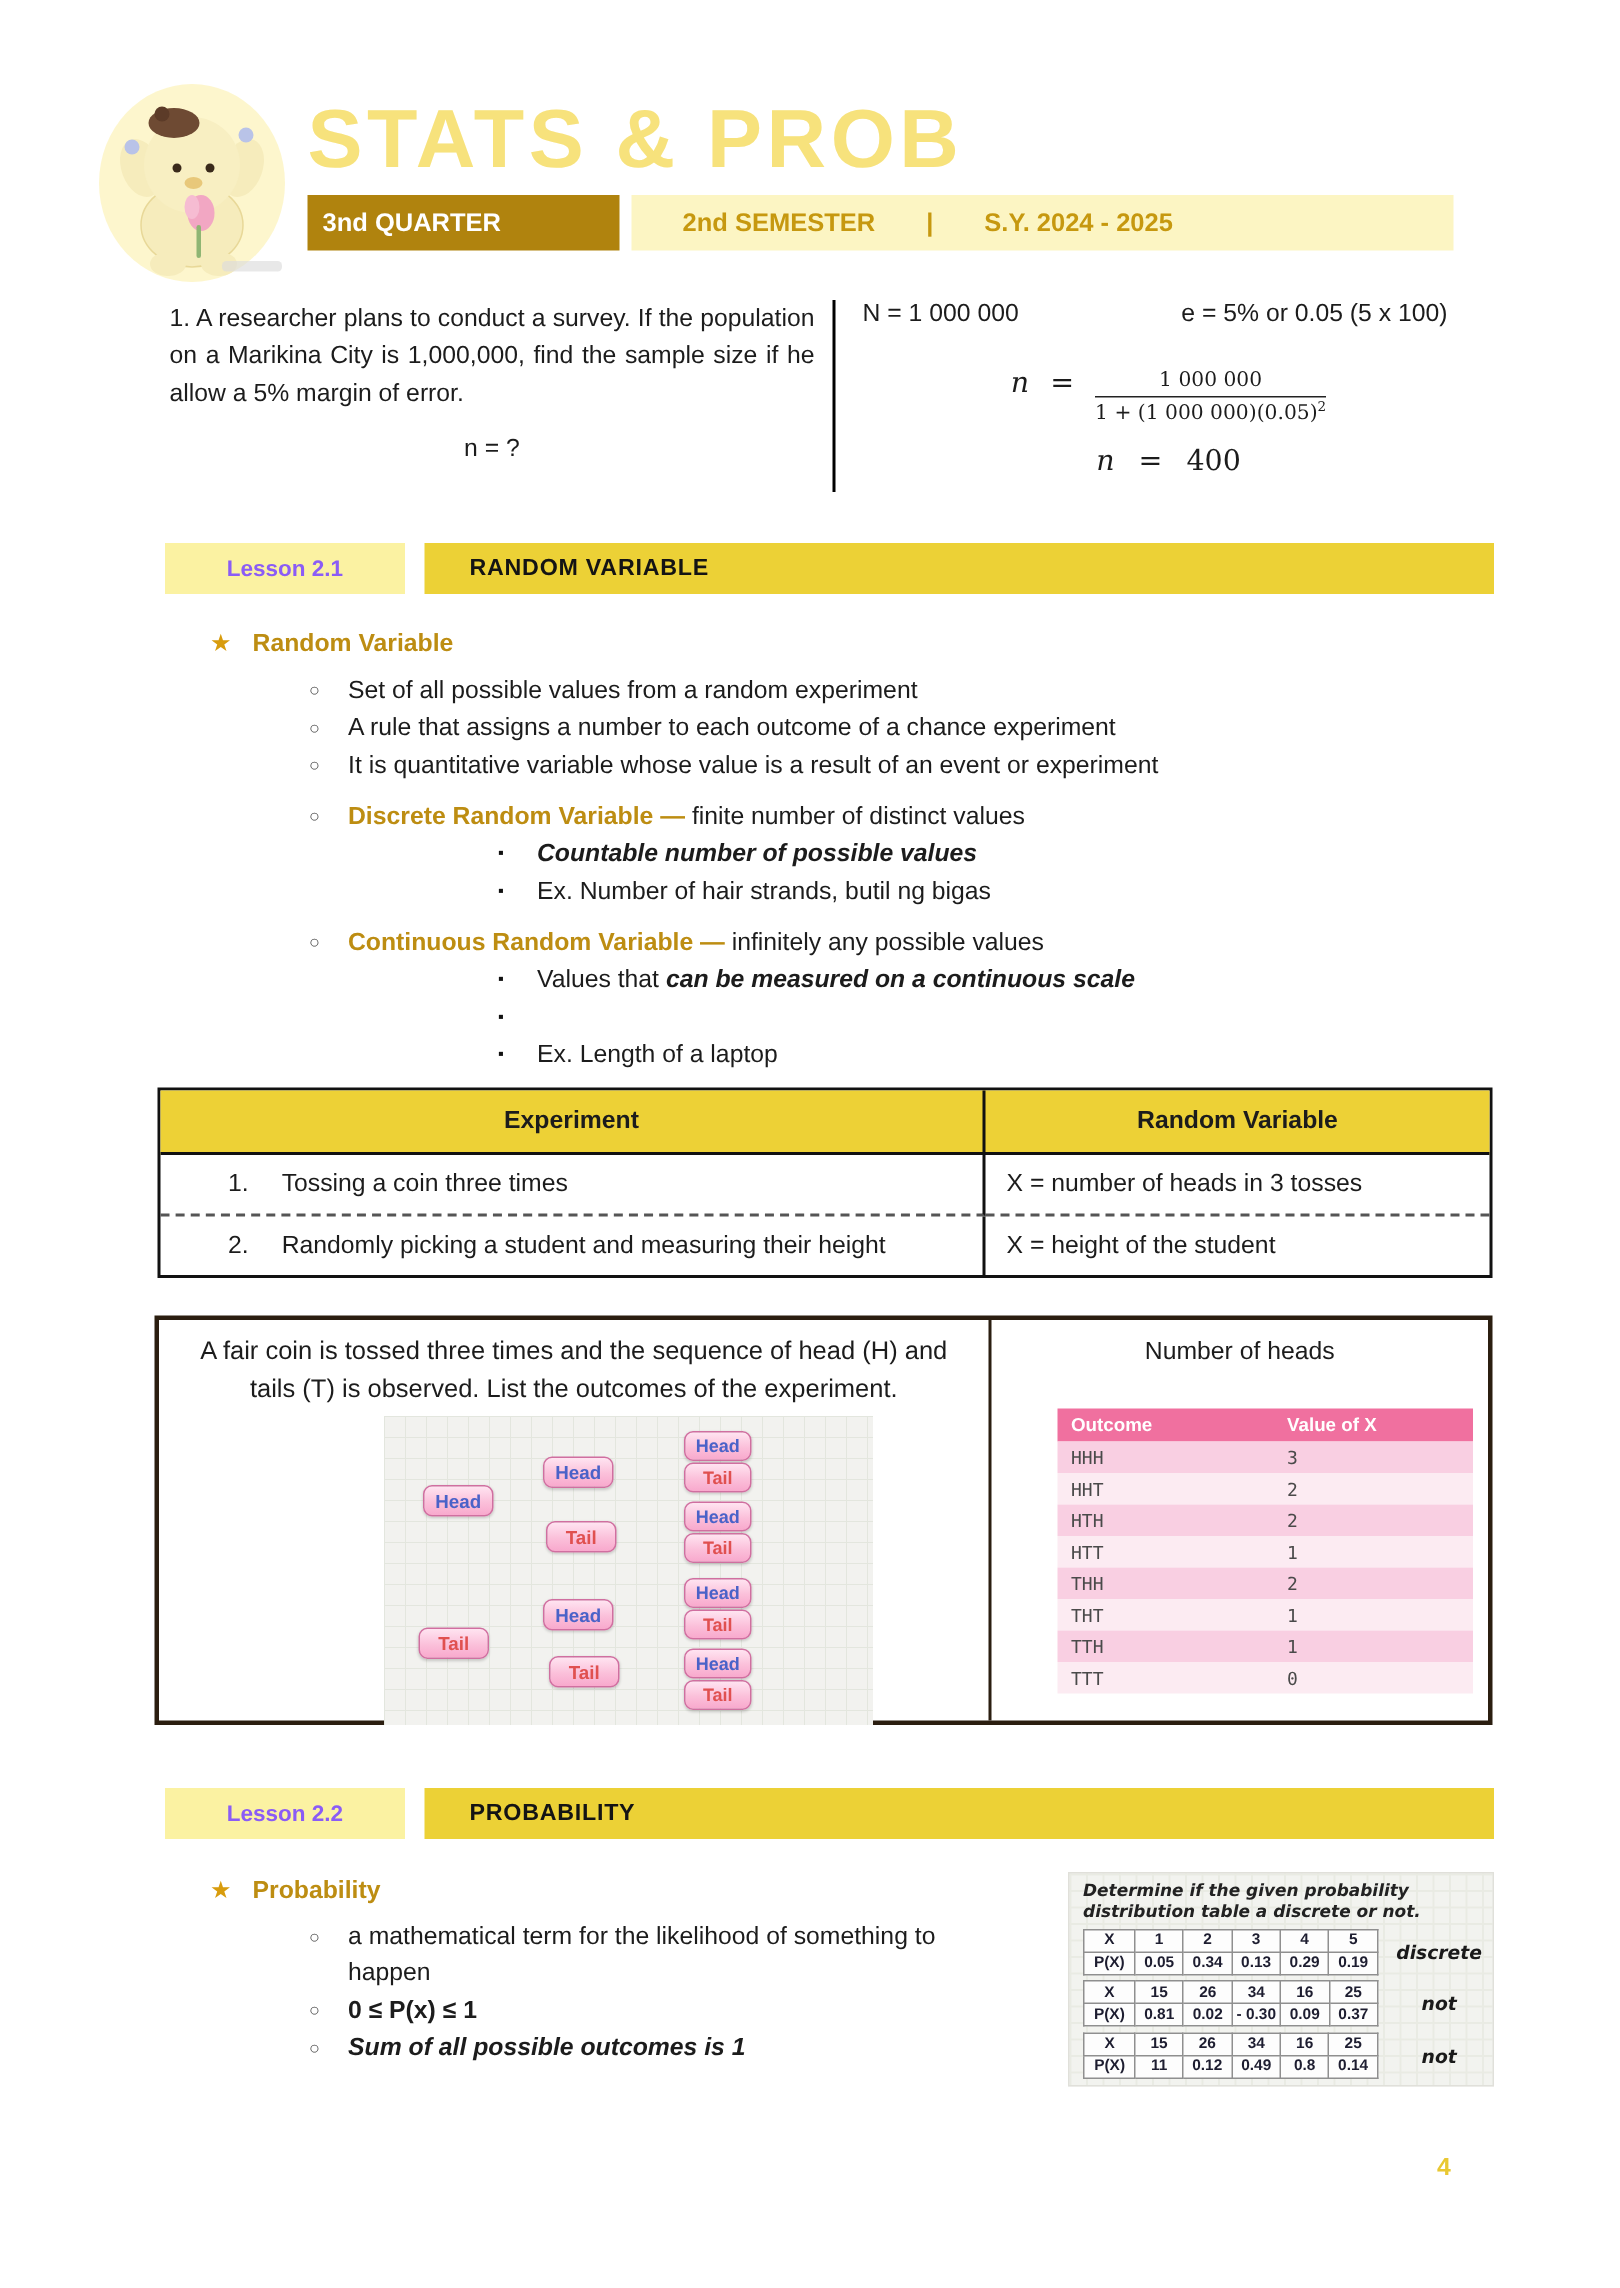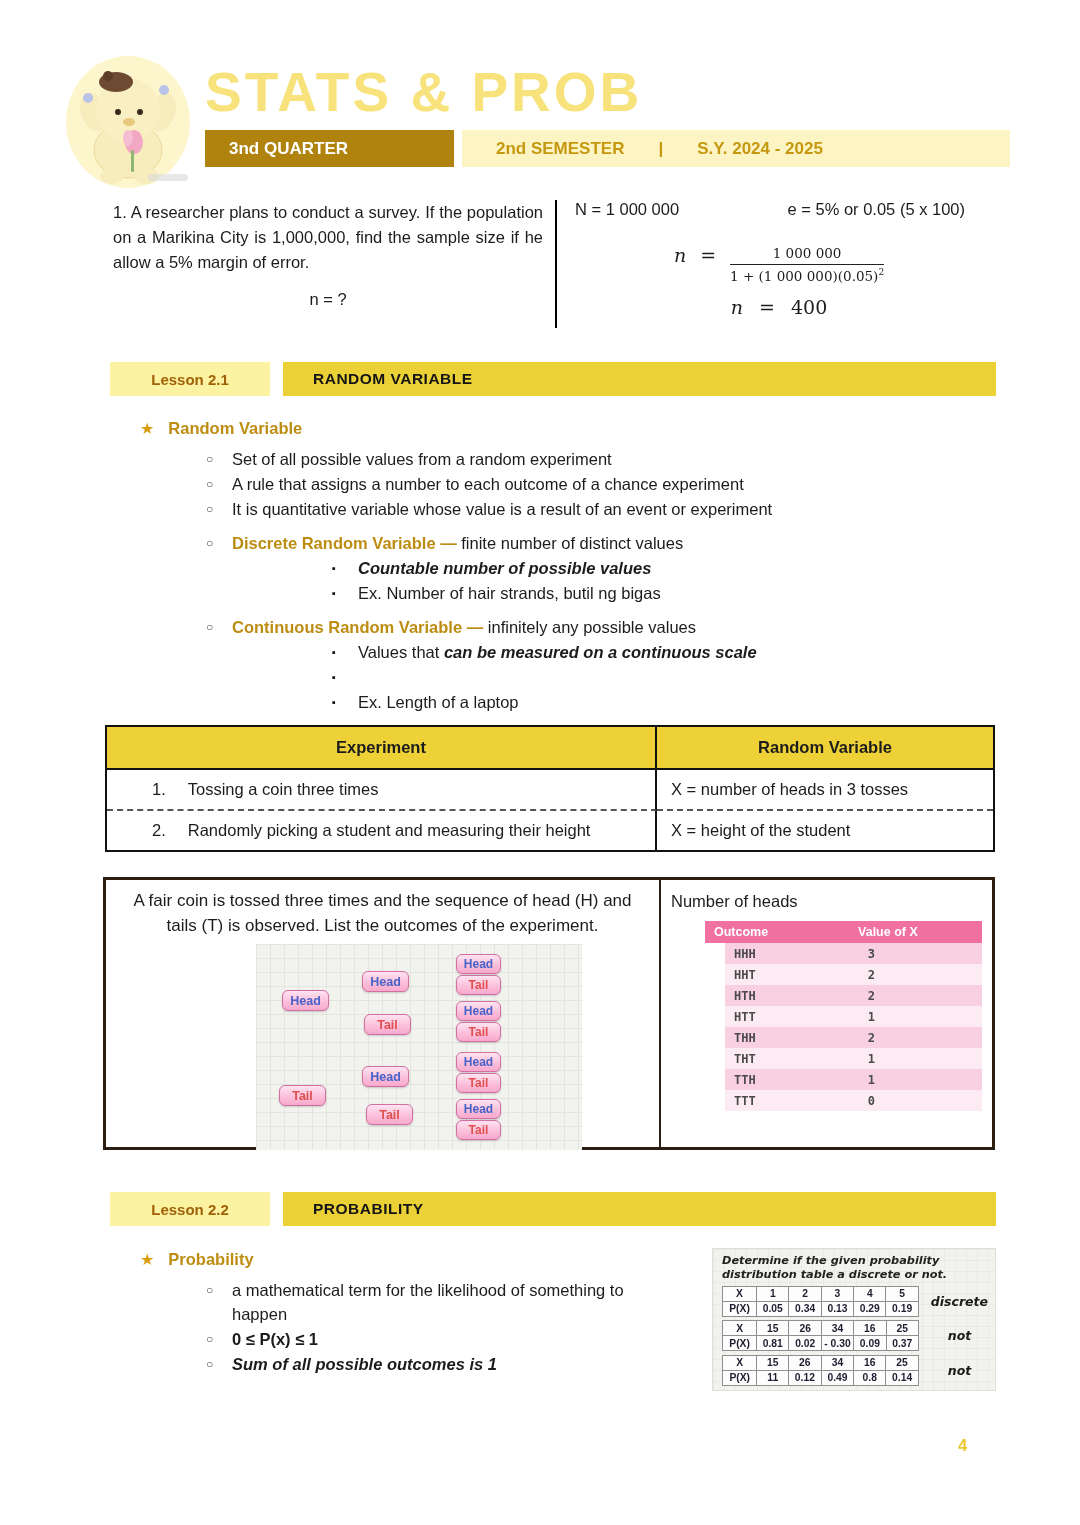--- a/index.html
+++ b/index.html
@@ -10,22 +10,22 @@
   }
   
   .mascot { position:absolute; left:64px; top:50px; width:128px; height:140px; }
   .big-title {
     position:absolute; left:205px; top:60px;
     font-size:55px; font-weight:900; letter-spacing:3px;
     color:#F7E27C; font-family:"Liberation Sans", sans-serif;
   }
   .badge-row { position:absolute; left:205px; top:130px; display:flex; gap:8px; height:37px; }
   .quarter-badge {
-    width:249px; background:#B0830E; color:#fff; font-weight:bold; font-size:17px;
-    display:flex; align-items:center; padding-left:24px;
+    width:208px; background:#B0830E; color:#fff; font-weight:bold; font-size:17px;
+    display:flex; align-items:center; padding-left:10px;
   }
   .sem-strip {
     width:548px; background:#FCF5C3; color:#C6980F; font-weight:bold; font-size:17px;
     display:flex; align-items:center; gap:34px; padding-left:34px;
   }
   .smudge { position:absolute; left:148px; top:174px; width:40px; height:7px;
     background:#dcdcdc; border-radius:3px; opacity:.65; }
   
   .problem { position:absolute; left:113px; top:200px; width:870px; display:flex; }
   .prob-left { width:442px; padding-right:12px; }
@@ -38,21 +38,21 @@
   .mvar { font-style:italic; }
   .frac-row { display:flex; justify-content:center; align-items:center; gap:14px; margin-top:8px; font-size:19px; }
   .frac { display:inline-flex; flex-direction:column; text-align:center; font-size:13.5px; font-style:normal; }
   .frac .num { border-bottom:1.5px solid #222; padding:0 14px 3px;margin-top:18px; }
   .frac .den { padding-top:2px; }
   .frac sup { font-size:9px; }
   .result-row { display:flex; justify-content:center; gap:16px; margin-top:12px; font-size:19px; }
   
   .lesson-banner { position:absolute; left:110px; width:886px; height:34px; display:flex; gap:13px; }
   .lesson-label {
-    width:160px; background:#FBF2A2; color:#a16207; font-weight:bold; font-size:15px;
+    width:160px; background:#FBF2A2; color:#8b5cf6; font-weight:bold; font-size:15px;
     display:flex; align-items:center; justify-content:center;
   }
   .lesson-title {
     flex:1; background:#ECD136; color:#141414; font-weight:800; font-size:15.5px;
     display:flex; align-items:center; padding-left:30px; letter-spacing:.5px;
   }
   
   .content-block { position:absolute; left:140px; width:845px; font-size:16.5px; }
   .star-heading { display:flex; align-items:baseline; gap:14px; margin-bottom:9px; }
   .star-glyph { color:#D89C0D; font-size:16px; }
@@ -87,27 +87,27 @@
     background-size:14px 14px; }
   .tbox { position:absolute; width:47px; height:21px; border-radius:6px;
     border:1px solid #d06fa0;
     background:linear-gradient(180deg,#ffe4f1 0%, #fbc0da 55%, #f8a9cd 100%);
     box-shadow:0 1px 2px rgba(0,0,0,.18);
     display:flex; align-items:center; justify-content:center;
     font-weight:bold; font-size:12.5px; }
   .tbox.sm { width:45px; height:20px; font-size:12px; }
   .tbox.head { color:#4a62c8; } .tbox.tail { color:#e05050; }
   .coin-right { flex:1; padding:12px 10px 0 10px; }
-  .nh-title { font-size:16.5px; margin-bottom:10px; }
+  .nh-title { text-align:center; font-size:16.5px; margin-bottom:28px; }
   .pink-table { width:100%;padding-left:34px; }
   .pink-hrow { display:flex; background:#F0709F; color:#fff; font-weight:bold; font-size:12.5px; }
   .pink-hrow div { padding:4px 0 4px 9px; }
   .pcol1 { width:52%; } .pcol2 { width:48%; }
-  .pink-row { display:flex; font-family:"DejaVu Sans Mono", monospace; font-weight:bold;
-    font-size:12px; color:#4a4a4a;margin-left:20px; }
+  .pink-row { display:flex; font-family:"DejaVu Sans Mono", monospace; font-weight:normal;
+    font-size:12px; color:#4a4a4a; }
   .pink-row div { padding:3.5px 0 3.5px 9px; }
   .pink-row:nth-child(even) { background:#F9CFE2; }
   .pink-row:nth-child(odd) { background:#FCEBF2; }
   
   .prob-bullets .b-text { max-width:440px; }
   
   .dist-panel { position:absolute; left:712px; top:1248px; width:284px; height:143px;
     background-color:#F2F3EF; border:1px solid #e0e0da;
     background-image:linear-gradient(#e9ebe3 1px, transparent 1px),
                      linear-gradient(90deg,#e9ebe3 1px, transparent 1px);

